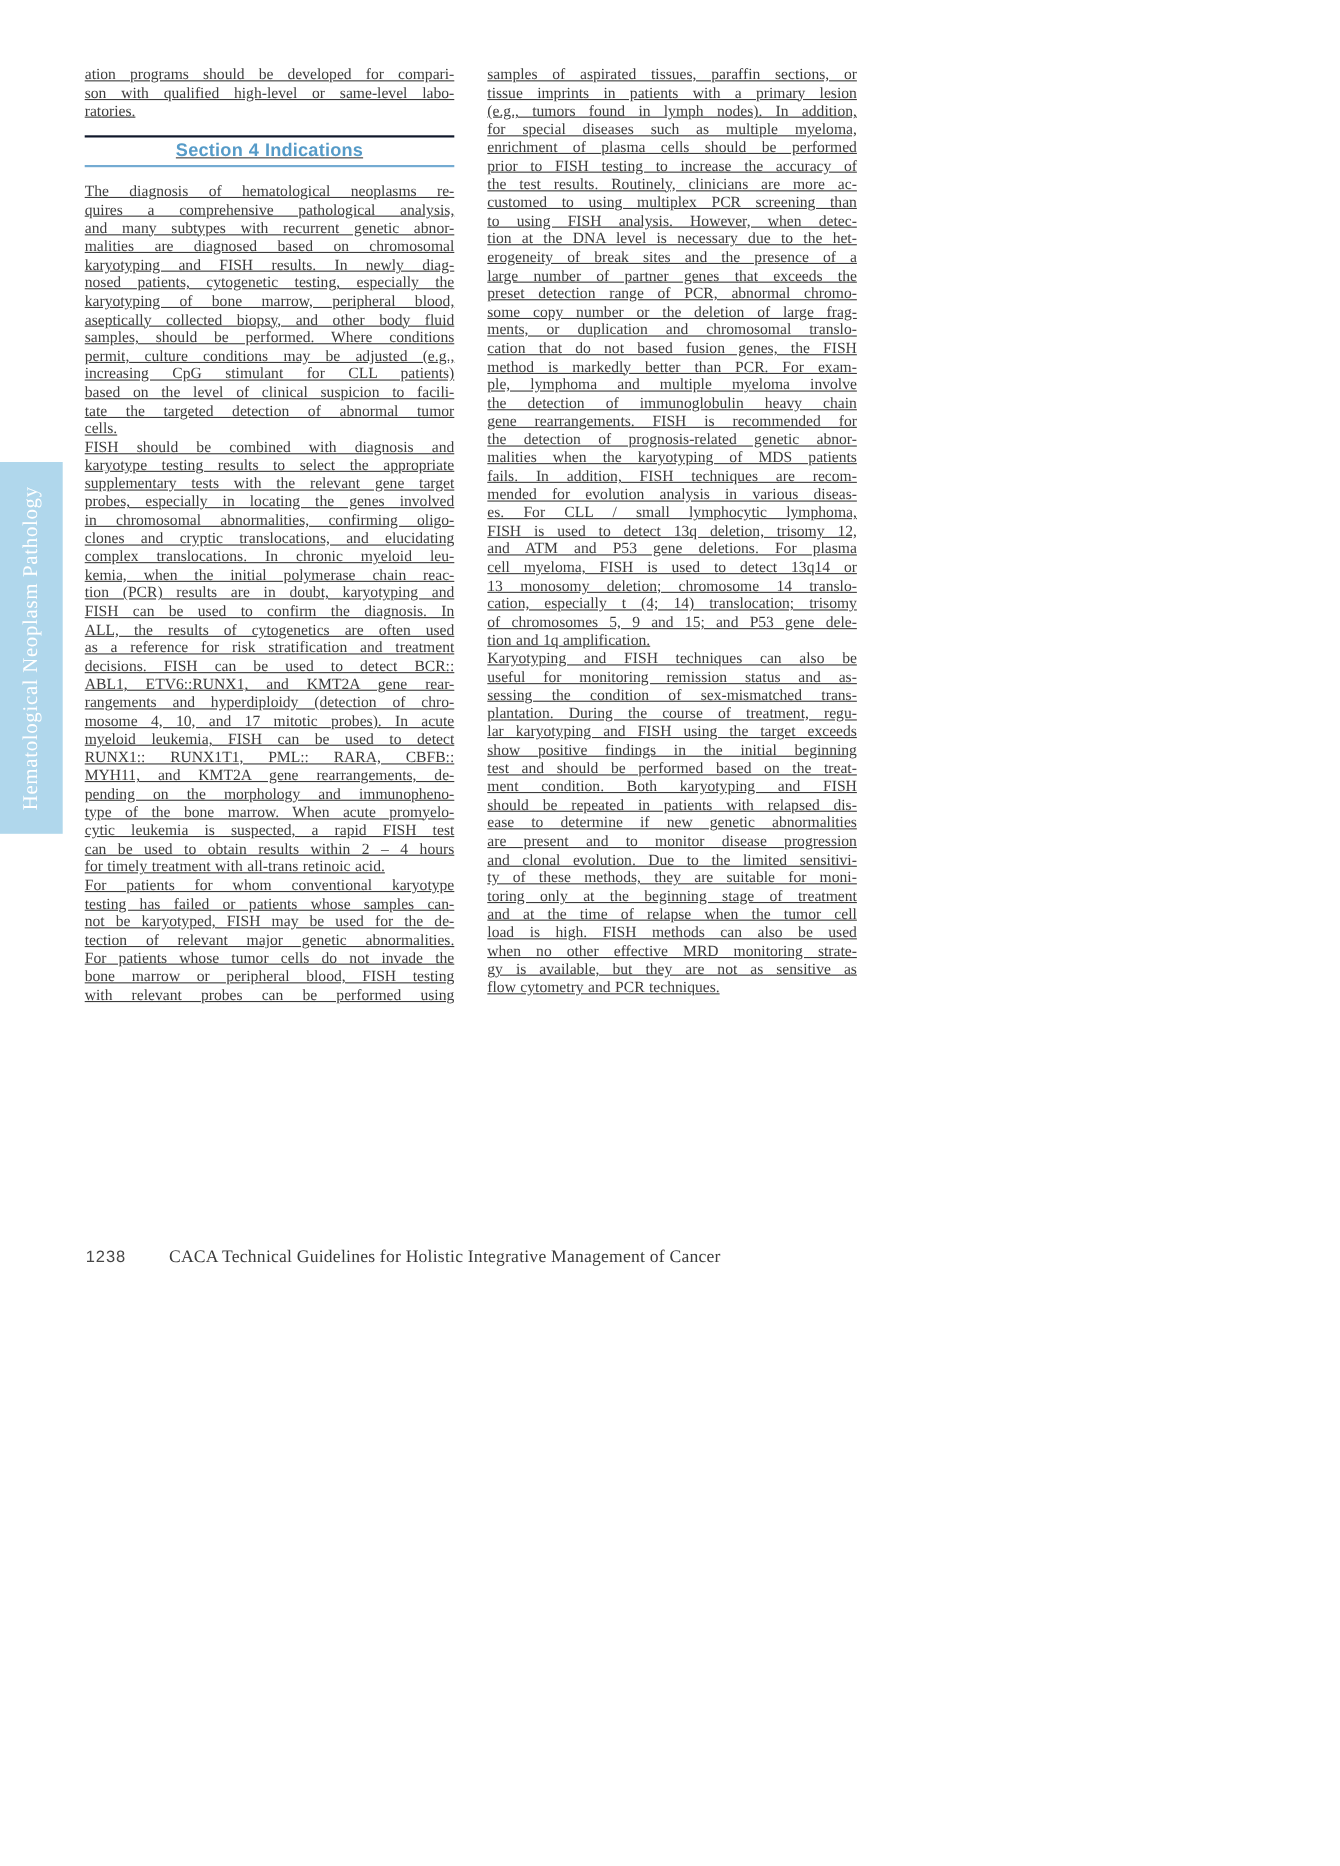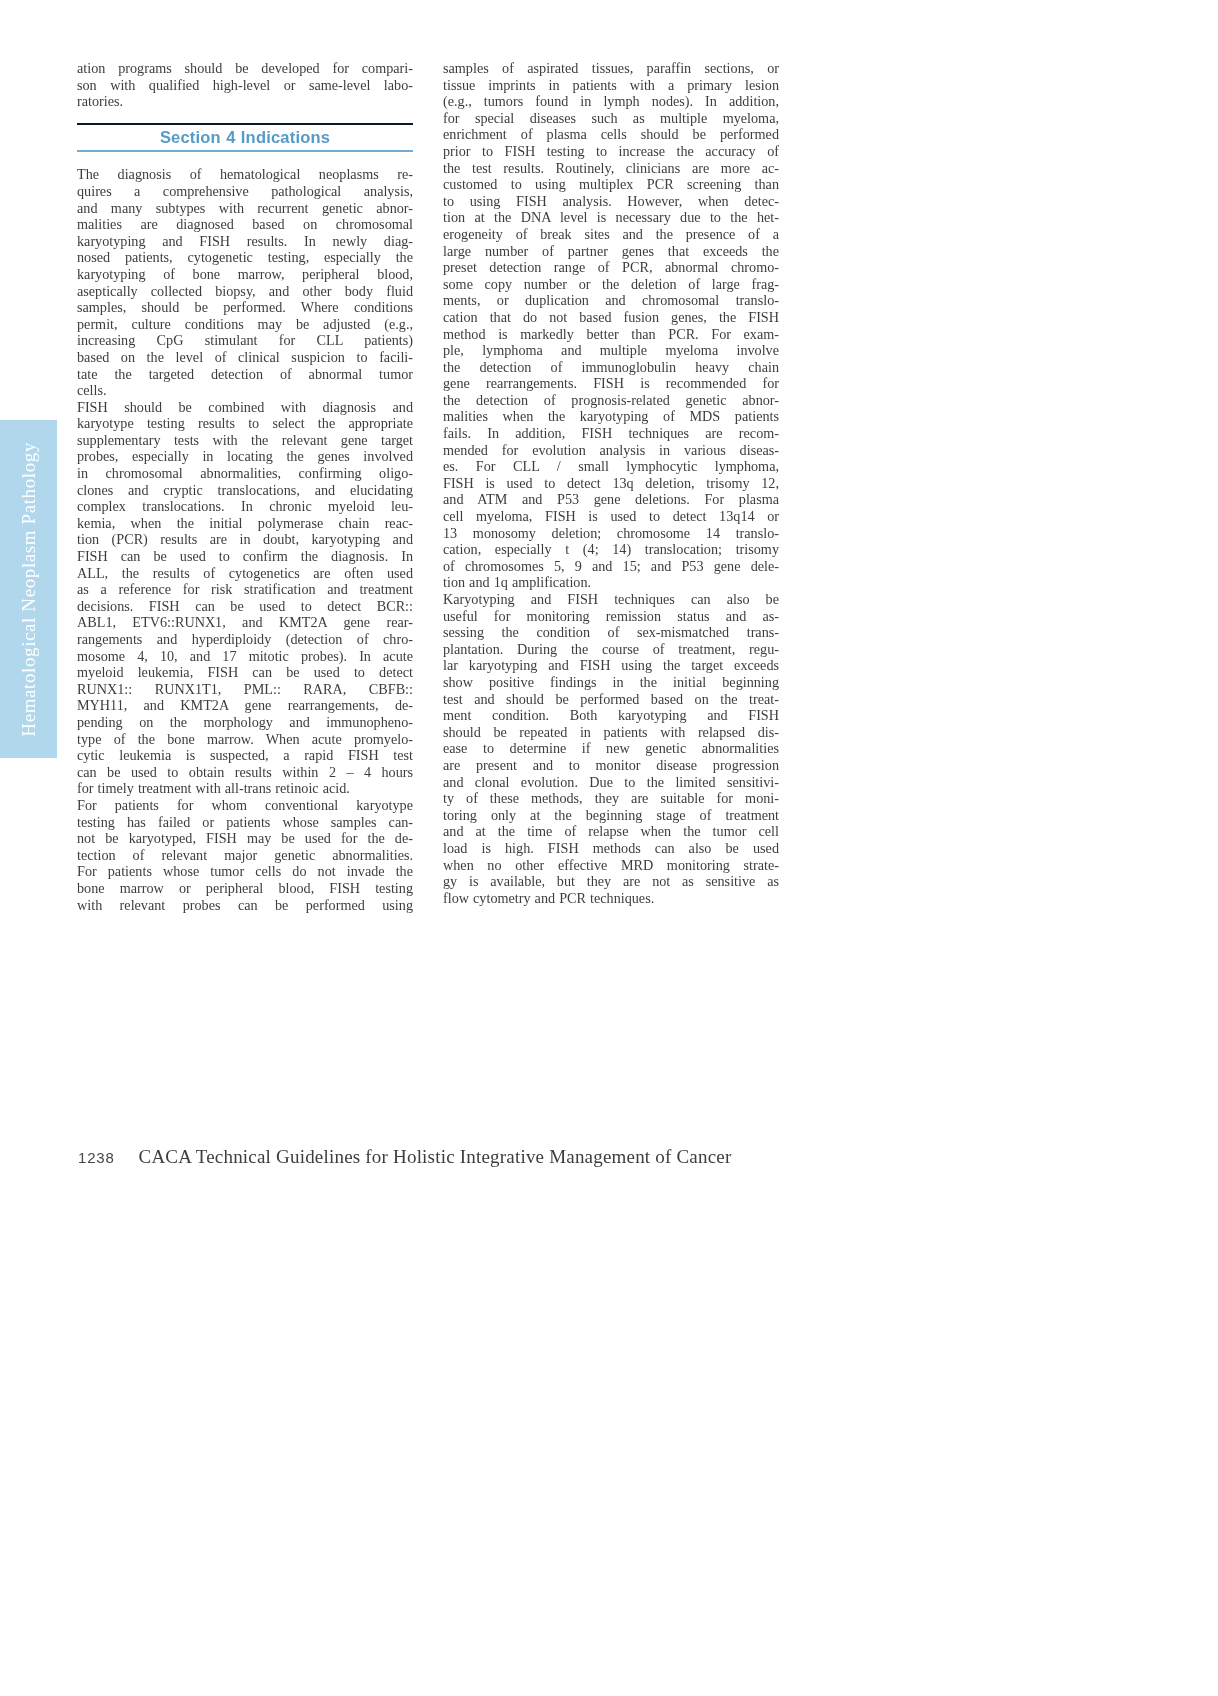--- a/index.html
+++ b/index.html
@@ -11,43 +11,43 @@
     position:absolute; left:0; top:420px; width:57px; height:338px;
     background:#b0d7ec; display:flex; align-items:center; justify-content:center;
   }
   .side-tab .vtext {
     writing-mode:vertical-rl; transform:rotate(180deg);
     color:#ffffff; font-size:19px; letter-spacing:0.6px; white-space:nowrap;
     font-family:"Liberation Serif", serif;
   }
   .col {
     position:absolute; top:60px; width:336px;
-    font-size:14.2px; line-height:16.6px; color:#3d3d3d; word-spacing:0.5px;
+    font-size:14.2px; line-height:16.6px; color:#3d3d3d; word-spacing:0.5px;text-decoration:underline;
   }
   .col-left  { left:77px; }
   .col-right { left:443px; }
   .tline { text-align:justify; text-align-last:justify; white-space:normal; }
   .tline-end { text-align-last:left; }
   .heading-block {
     margin:13px 0 14px 0; padding:4px 0 5px 0;
     border-top:2px solid #0f172a; border-bottom:2px solid #74abd2;
   }
   .heading-text {
     text-align:center; color:#569bc8; font-weight:bold; font-size:16.5px;
     font-family:"Liberation Sans", sans-serif; letter-spacing:0.2px;
   }
   .footer {
     position:absolute; left:78px; top:1134px; height:20px;
-    display:flex; align-items:baseline; color:#3d3d3d;
+    display:flex; align-items:baseline; color:#3d3d3d;gap:15px;
   }
   .footer .pageno {
     font-family:"Liberation Sans", sans-serif; font-size:15px; color:#474747;
     letter-spacing:0.8px; margin-right:24px;
   }
-  .footer .ftitle { font-size:19px; letter-spacing:0.2px;margin-top:12px; }
+  .footer .ftitle { font-size:16px; letter-spacing:0.2px; }
 </style>
 </head>
 <body>
 
 <div class="page">
 
   <div class="side-tab">
     <span class="vtext">Hematological Neoplasm Pathology</span>
   </div>
 

